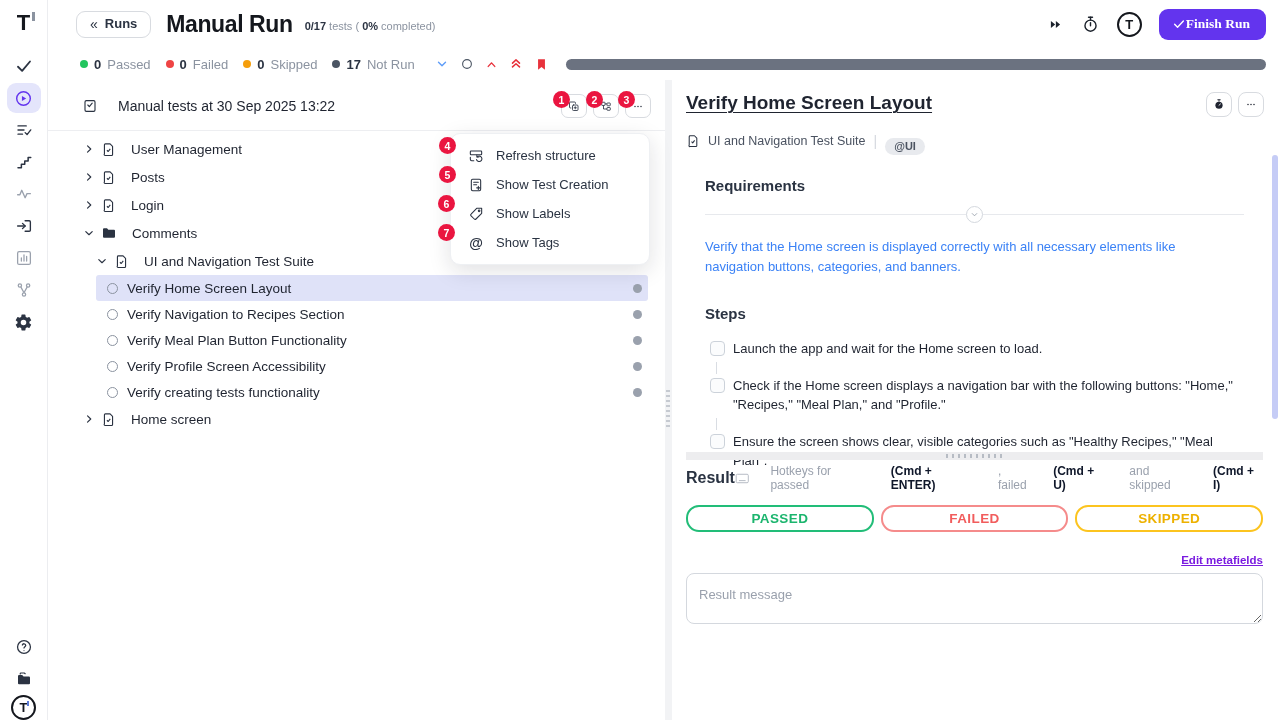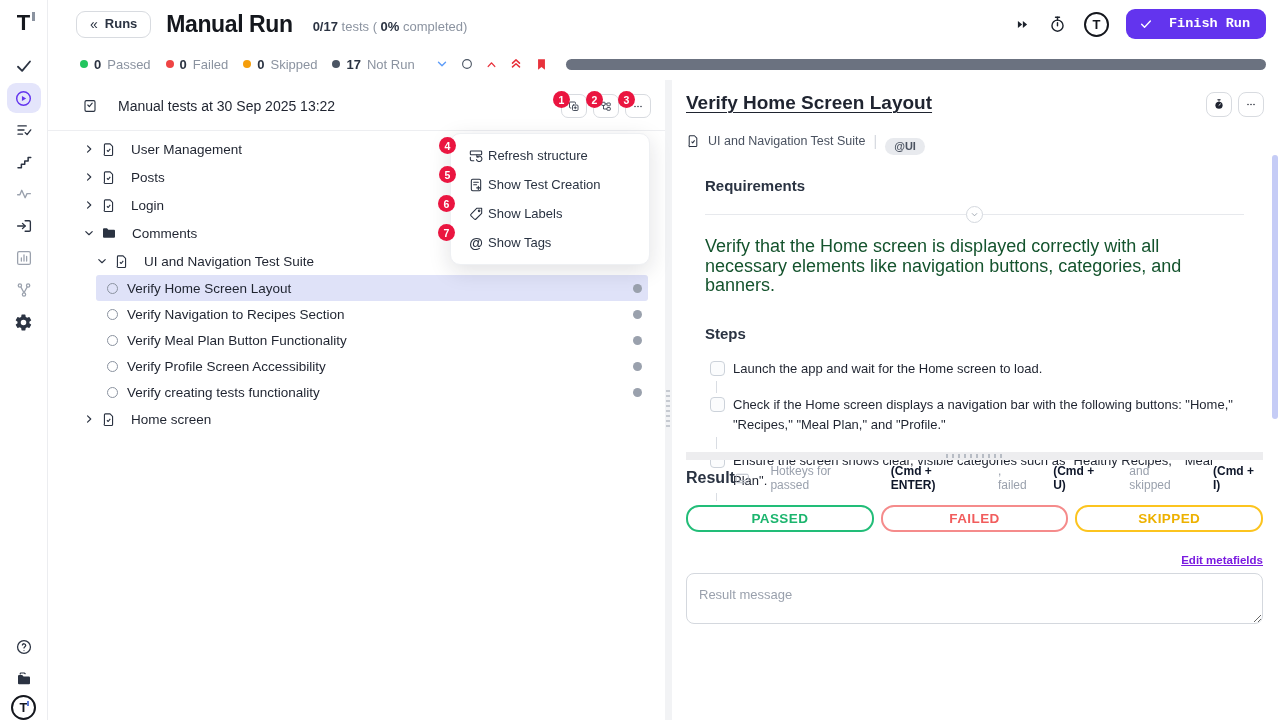--- a/index.html
+++ b/index.html
@@ -24,31 +24,31 @@
   .rail-bottom { margin-top:auto; display:flex; flex-direction:column; align-items:center; padding-bottom:0; }
 
   
   .topbar { position:absolute; left:48px; top:0; right:0; height:48px; display:flex;
             align-items:center; padding:0 14px 0 28px; background:#fff; }
   .btn-runs { display:inline-flex; align-items:center; gap:7px; border:1px solid #d8dbe0;
               border-radius:9px; padding:4px 13px 5px; font-size:13px; font-weight:700;
               color:#2b3342; background:#fff; cursor:pointer; }
   .btn-runs .laquo { font-size:14px; font-weight:400; color:#2b3342; }
   .run-title { margin-left:15px; font-size:23px; font-weight:800; color:#14171d; letter-spacing:-0.4px; }
-  .run-meta { margin-left:20px; font-size:13px; color:#8b93a0; padding-top:4px; }
+  .run-meta { margin-left:12px; font-size:11px; color:#8b93a0; padding-top:4px; }
   .run-meta b { color:#2b3342; font-weight:700; }
   .topbar-right { margin-left:auto; display:flex; align-items:center; gap:17px; }
   .plain-ic { color:#1c222c; cursor:pointer; display:flex; }
   .logo-ring { width:25px; height:25px; border:2px solid #14171d; border-radius:50%;
                display:flex; align-items:center; justify-content:center; font-weight:800;
                font-size:13px; color:#14171d; position:relative; cursor:pointer; }
   .logo-ring .tick { position:absolute; right:5px; top:4px; width:2px; height:5px; background:#5b7bd8; }
   .btn-finish { background:#6334ee; color:#fff; border:none; border-radius:9px;
                 padding:7px 16px 8px 13px; font-size:13.5px; font-weight:600;
-                display:flex; align-items:center; gap:16px; cursor:pointer; font-family:Liberation Mono, monospace; }
+                display:flex; align-items:center; gap:0; cursor:pointer; font-family:Liberation Serif, serif; }
 
   
   .statusrow { position:absolute; left:48px; top:48px; right:0; height:32px; display:flex;
                align-items:center; padding-left:32px; background:#fff; }
   .count { display:flex; align-items:center; gap:6px; margin-right:15px; font-size:13px; color:#8b93a0; }
   .count b { color:#2b3342; font-weight:700; }
   .dot8 { width:8px; height:8px; border-radius:50%; }
   .status-ic { display:flex; align-items:center; gap:11px; margin-left:5px; }
   .progress { flex:1; height:11px; background:#6b7280; border-radius:6px; margin:0 14px 0 17px; }
 
@@ -94,21 +94,21 @@
   .crumb-sep { color:#d4d8de; font-size:14px; }
   .crumb-pill { background:#e8eaee; color:#4a5260; border-radius:10px; padding:2px 9px 3px;
                 font-size:11px; font-weight:600;margin-top:11px; }
   .d-body { position:absolute; left:14px; right:17px; top:97px; }
   .sec { padding:0 19px; }
   .sec-h { font-size:15px; font-weight:700; color:#2a3342; }
   .req-divider { position:relative; height:1px; background:#e7e9ed; margin:20px 0 22px; }
   .divider-knob { position:absolute; left:50%; top:-8px; margin-left:-8.5px; width:17px; height:17px;
                   border:1px solid #d4d8de; border-radius:50%; background:#fff; display:flex;
                   align-items:center; justify-content:center; color:#9aa1ad; cursor:pointer; }
-  .req-text { font-size:18px; line-height:19.5px; color:#14532d; max-width:530px; }
+  .req-text { font-size:13px; line-height:19.5px; color:#3b82f6; max-width:530px; }
   .steps-sec { margin-top:29px; }
   .steps-list { margin-top:17px; }
   .step { position:relative; padding-left:28px; font-size:13px; line-height:19.5px; max-width:530px; }
   .step::before { content:''; position:absolute; left:5px; top:2px; width:13px; height:13px;
                   border:1.5px solid #ccd2da; border-radius:4px; background:#fbfcfd; }
   .conn { width:1px; height:12px; background:#d9dde3; margin:3px 0 2px 11px; }
   .conn.short { height:8px; margin-bottom:0; }
   .hgrip { position:absolute; left:14px; right:17px; top:372px; height:8px; background:#ededef; cursor:row-resize; }
   .hgrip span { display:block; width:58px; height:4px; margin:2px auto 0;
                 background-image:repeating-linear-gradient(90deg,#b7bcc4 0 2px, transparent 2px 6px); }
@@ -130,21 +130,21 @@
   .edit-row { text-align:right; margin-top:18px; }
   .edit-link { color:#7a1be0; font-size:11.5px; font-weight:700; text-decoration:underline; cursor:pointer; }
   .result-msg { width:100%; height:51px; margin-top:5px; border:1px solid #d4d8de; border-radius:8px;
                 padding:13px 12px; font-size:13px; font-family:inherit; color:#0369a1; resize:both; }
   .result-msg::placeholder { color:#9aa1ad; }
 
   
   .ctx-menu { position:absolute; left:450px; top:133px; width:200px; background:#fff;
               border:1px solid #eef0f3; border-radius:10px; padding:7px 0;
               box-shadow:0 6px 22px rgba(20,24,40,.13); z-index:20; }
-  .menu-item { height:29px; display:flex; align-items:center; gap:4px; padding:0 17px;
+  .menu-item { height:29px; display:flex; align-items:center; gap:12px; padding:0 17px;
                font-size:13px; color:#2a3342; cursor:pointer; }
   .menu-item .mi { display:flex; color:#2b3342; width:16px; justify-content:center; }
   .at-glyph { font-size:14px; font-weight:600; line-height:1; }
 
   
   .nbadge { position:absolute; width:17px; height:17px; background:#ea1540; border-radius:50%;
             color:#fff; font-size:10.5px; font-weight:700; display:flex; align-items:center;
             justify-content:center; z-index:30; }
 </style>
 </head>

